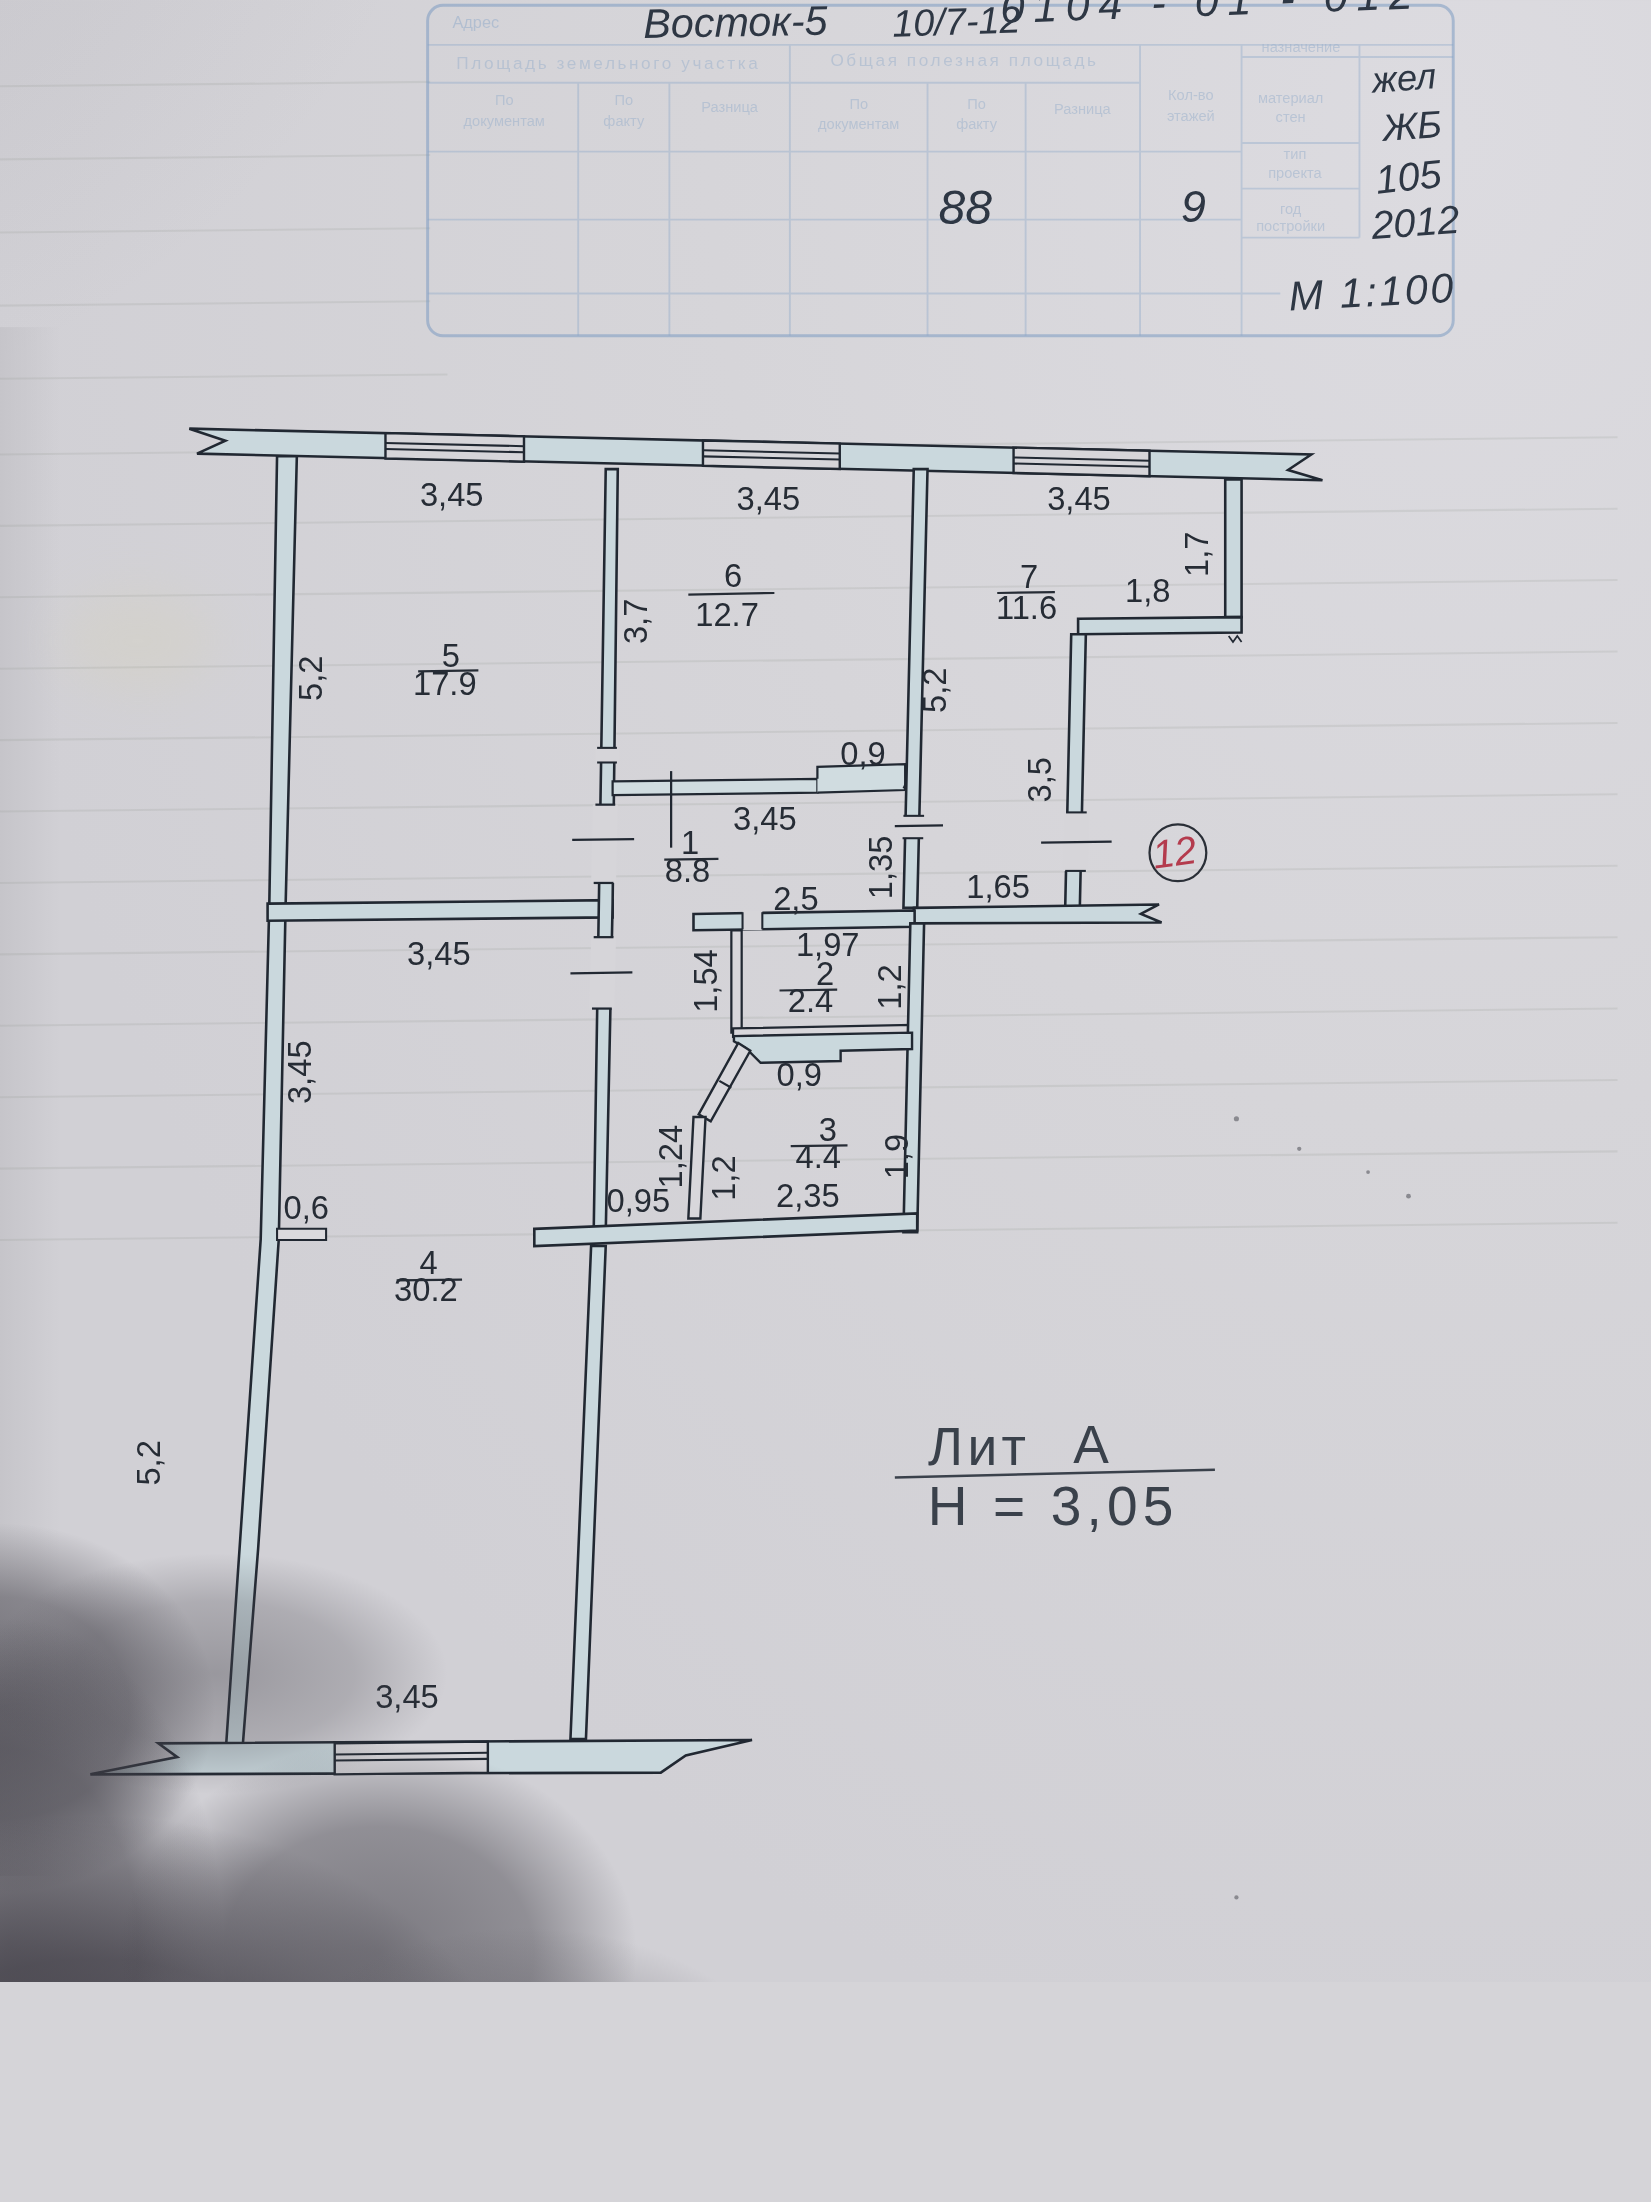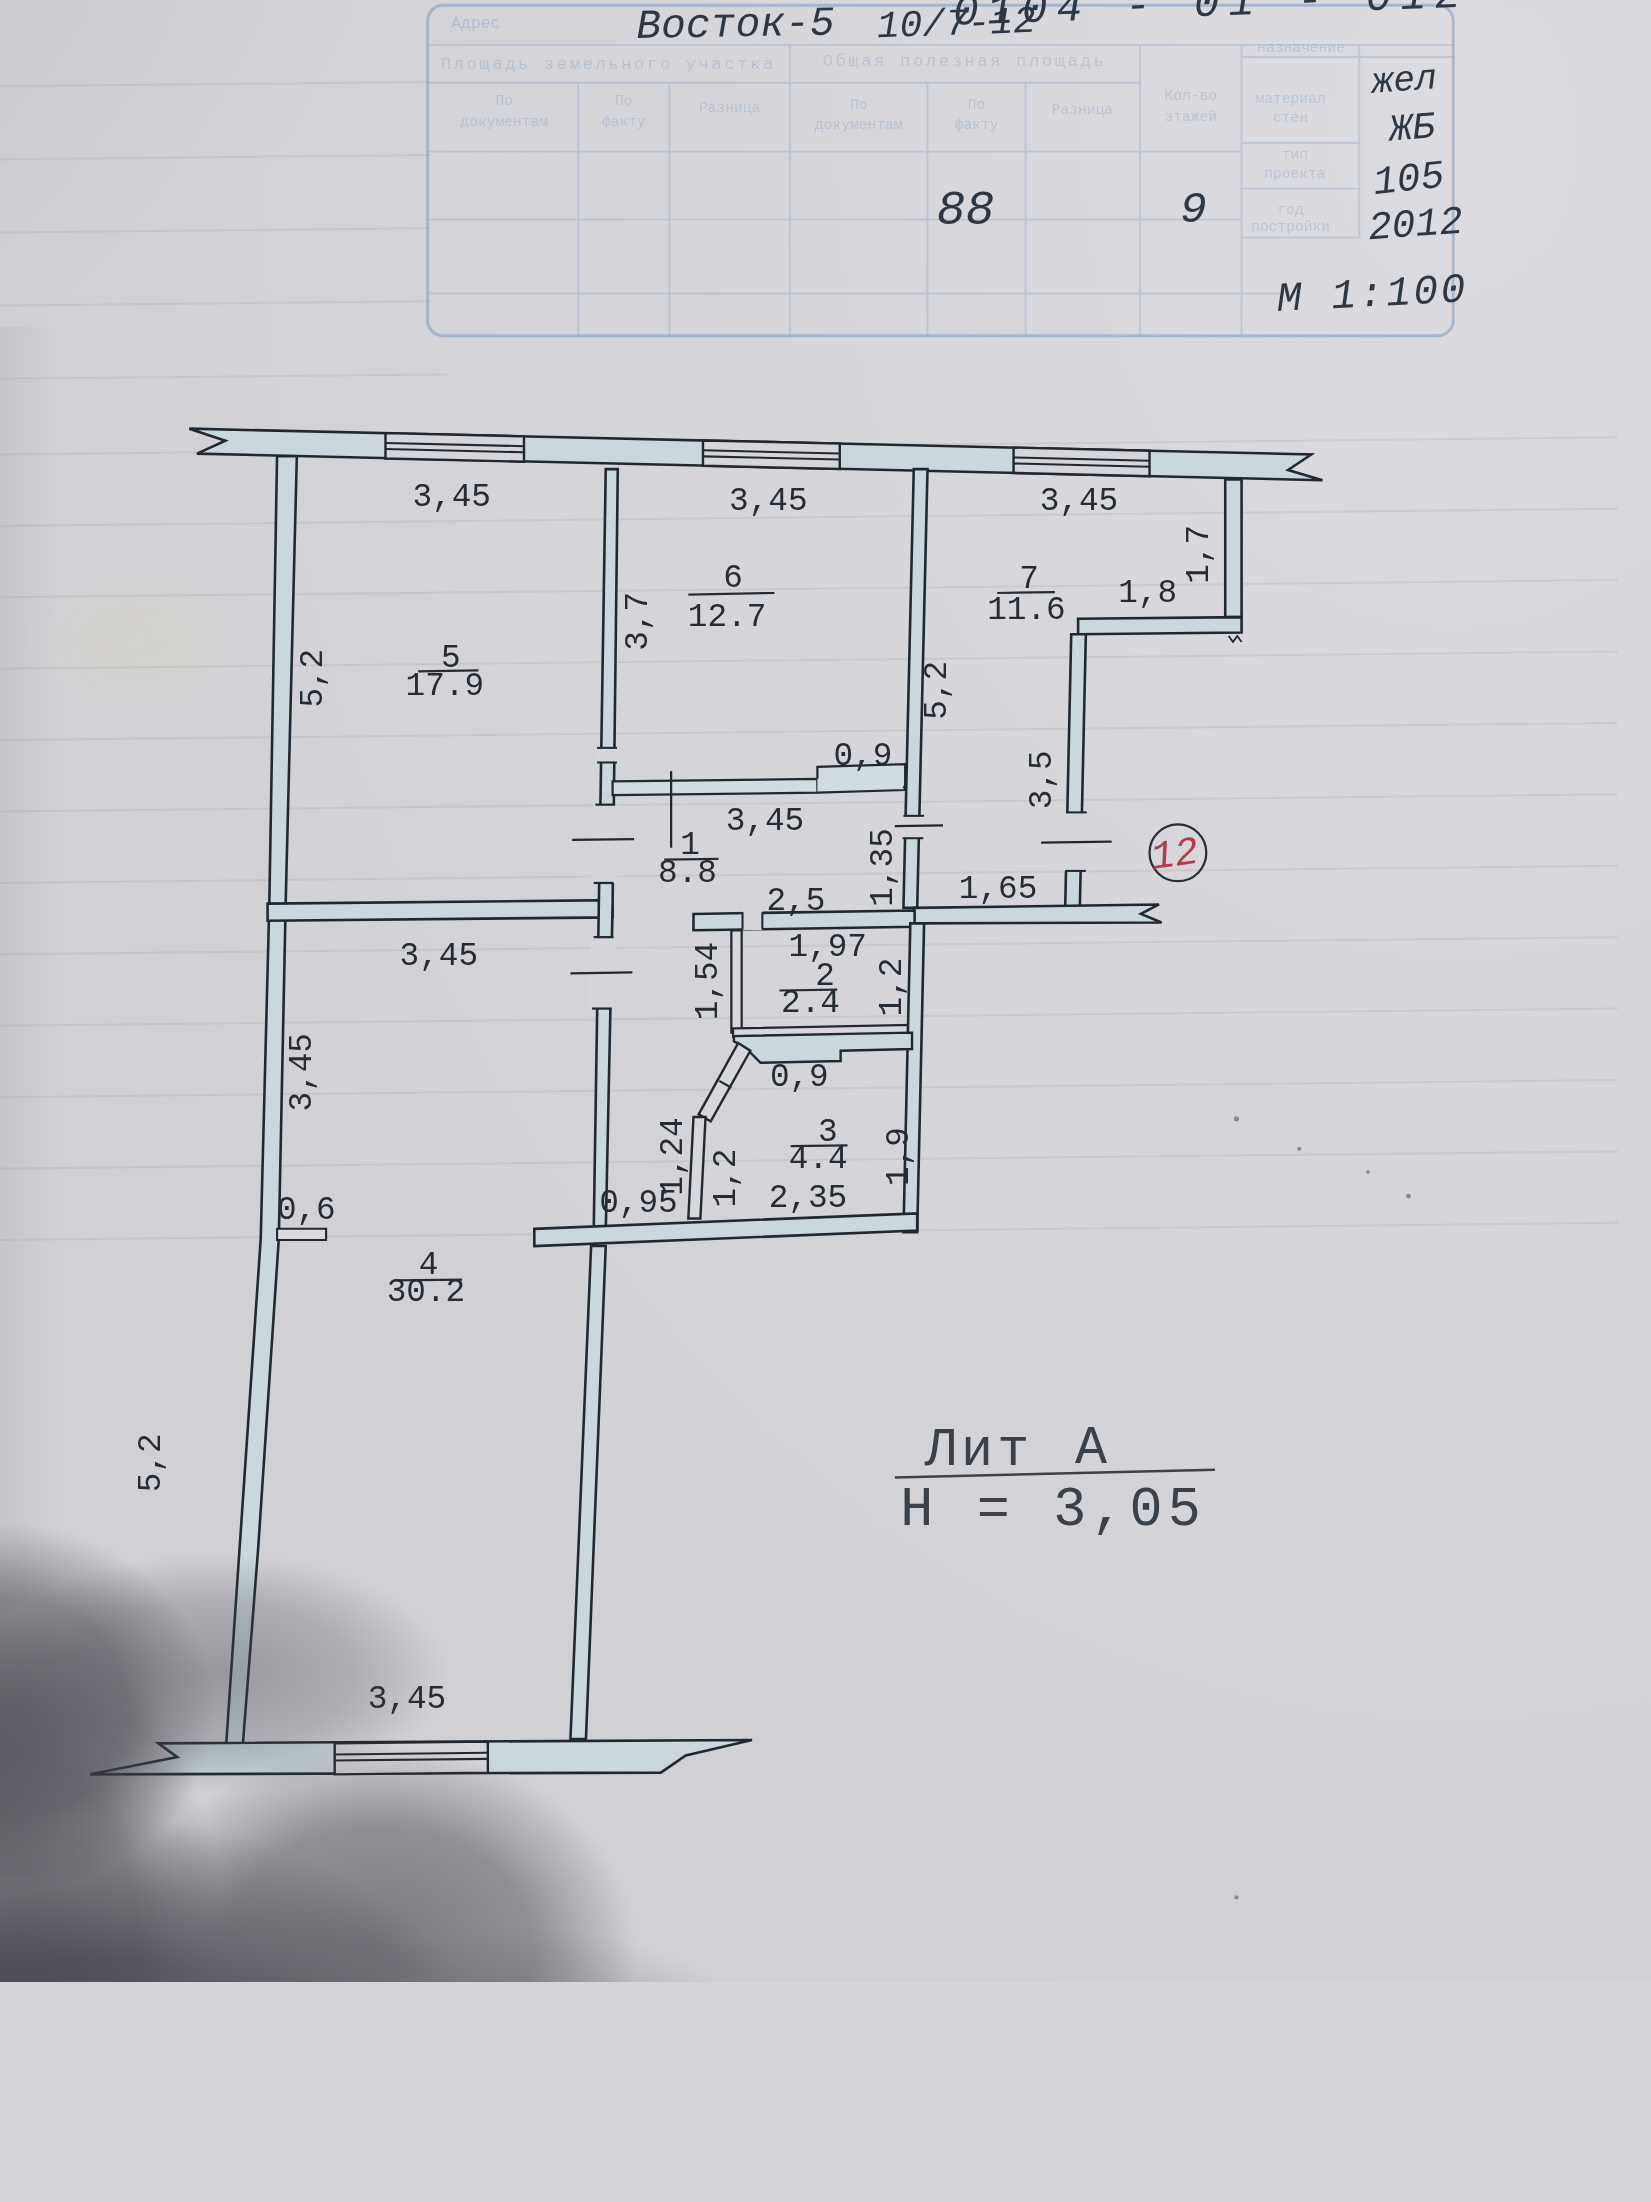--- a/index.html
+++ b/index.html
@@ -1,16 +1,16 @@
 <!DOCTYPE html>
 <html style="font-size:13.8px"><head>
 <meta charset="utf-8">
 <style>
 html,body{margin:0;padding:0;background:#d5d4d8;}
-.page{position:relative;width:1652px;height:1982px;overflow:hidden;font-family:Liberation Mono, monospace;}
+.page{position:relative;width:1652px;height:1982px;overflow:hidden;font-family:Liberation Sans, sans-serif;}
 svg{position:absolute;top:0;left:0;}
 </style>
 </head>
 <body>
 <div class="page">
 <svg width="1652" height="2203" viewBox="0 0 1920 2560" xmlns="http://www.w3.org/2000/svg">
 <defs>
 <radialGradient id="vigTR" cx="0.88" cy="0.06" r="0.9">
 <stop offset="0" stop-color="#dcdbe0"></stop>
           <stop offset="0.5" stop-color="#d6d5d9"></stop>

